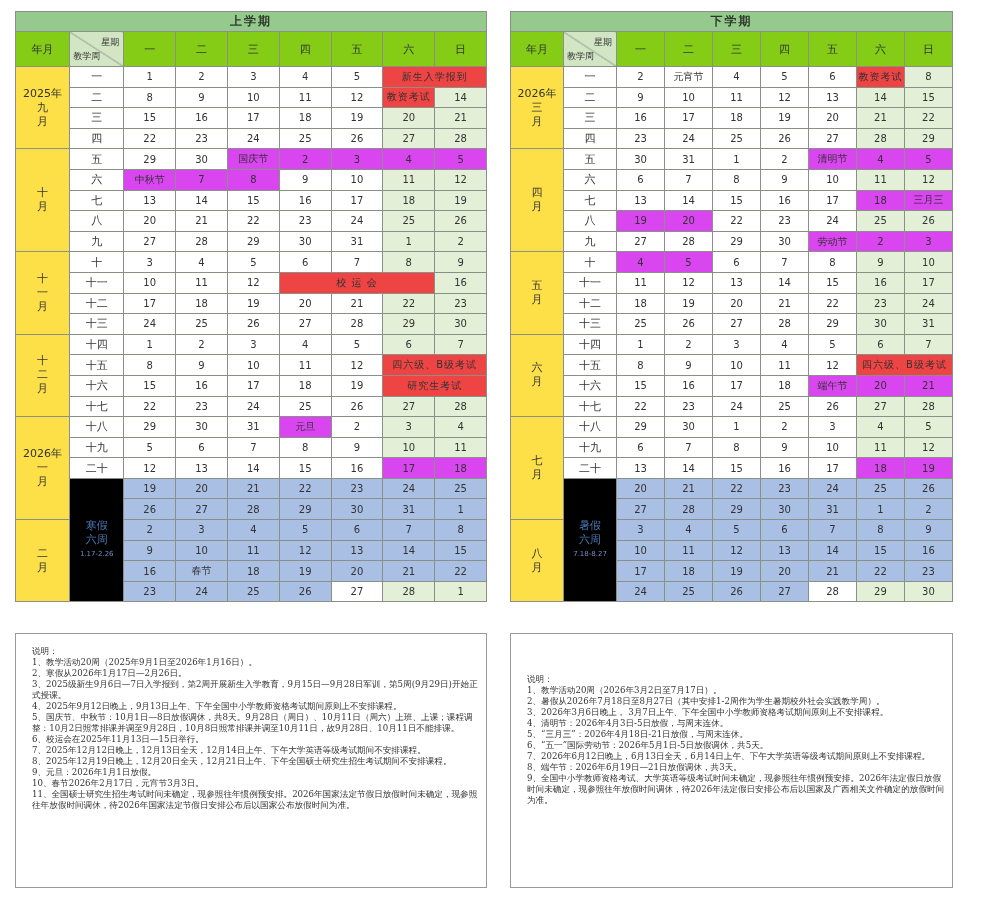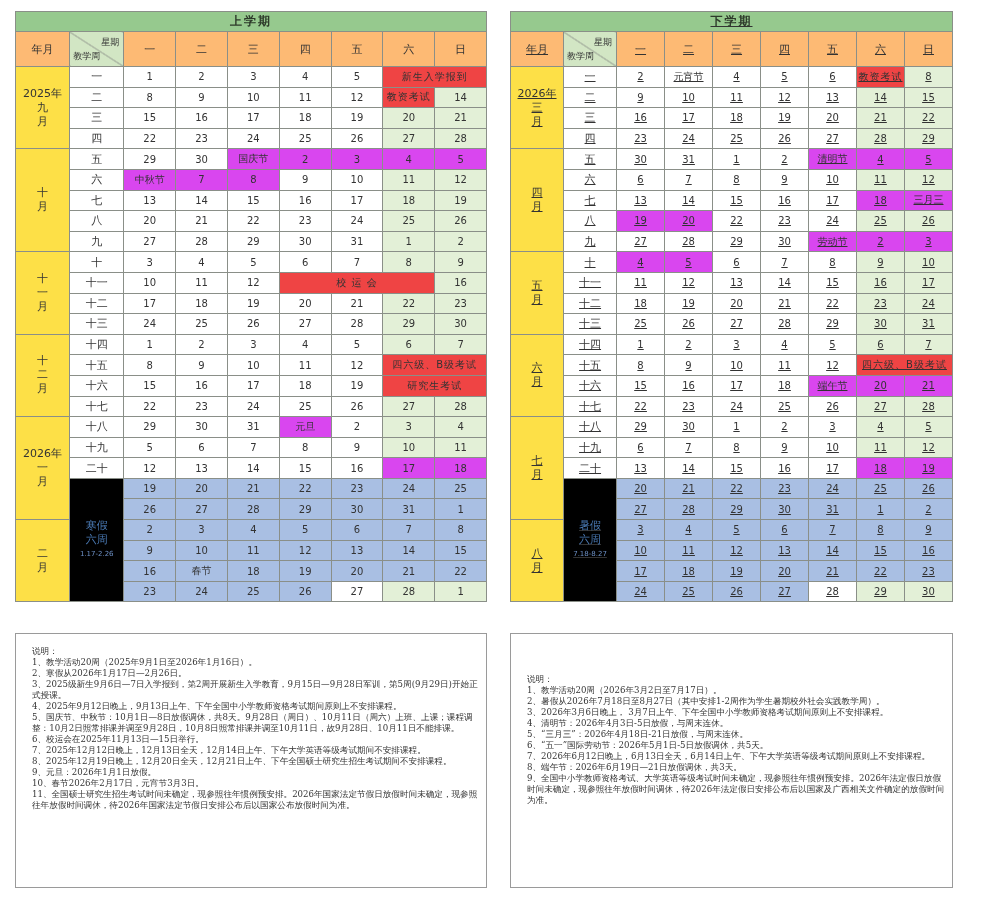--- a/index.html
+++ b/index.html
@@ -2,33 +2,33 @@
 <html><head>
 <meta charset="utf-8">
 <style>
   html, body { margin:0; padding:0; }
   body {
     width:991px; height:906px; background:#ffffff; position:relative; overflow:hidden;
     font-family:"DejaVu Sans", sans-serif; color:#333;
   }
   .panel { position:absolute; top:11px; }
   #left { left:15px; width:472px; }
-  #right { left:510px; width:443px;text-decoration:underline; }
+  #right { left:510px; width:443px; }
   table.cal {
     border-collapse:collapse; width:100%; table-layout:fixed;
     font-size:10px; text-align:center;padding-left:28px;
   }
   table.cal td, table.cal th {
     border:1px solid #8a8f88; height:19.6px; padding:0; overflow:hidden; white-space:nowrap;
   }
   table.cal .title-row th {
     background:#96c98e; height:19px; font-family:"DejaVu Serif", serif;
     font-size:12px; font-weight:bold; color:#2d3a2a; letter-spacing:2px;
   }
-  table.cal .head-row th { background:#fdba74; height:34px; font-weight:normal; font-size:11px; }
+  table.cal .head-row th { background:#84cc16; height:34px; font-weight:normal; font-size:11px; }
   .diag { position:relative; background:linear-gradient(to top right, transparent calc(50% - 0.6px), #777 50%, transparent calc(50% + 0.6px)), #d2e6c4 !important;margin-left:19px; }
   .diag .d1 { position:absolute; right:4px; top:4px; font-size:9px; }
   .diag .d2 { position:absolute; left:3px; bottom:3px; font-size:9px; }
   td.month { background:#fde047; font-size:11px; line-height:14px; white-space:normal; }
   td.week { background:#fff; font-size:11px; }
   td.wd { background:#fff; }
   td.we { background:#e3f0d7; }
   td.hol { background:#d946ef; }
   td.evt { background:#ef4444; letter-spacing:1px; }
   td.vac { background:#a9bfe3; }

